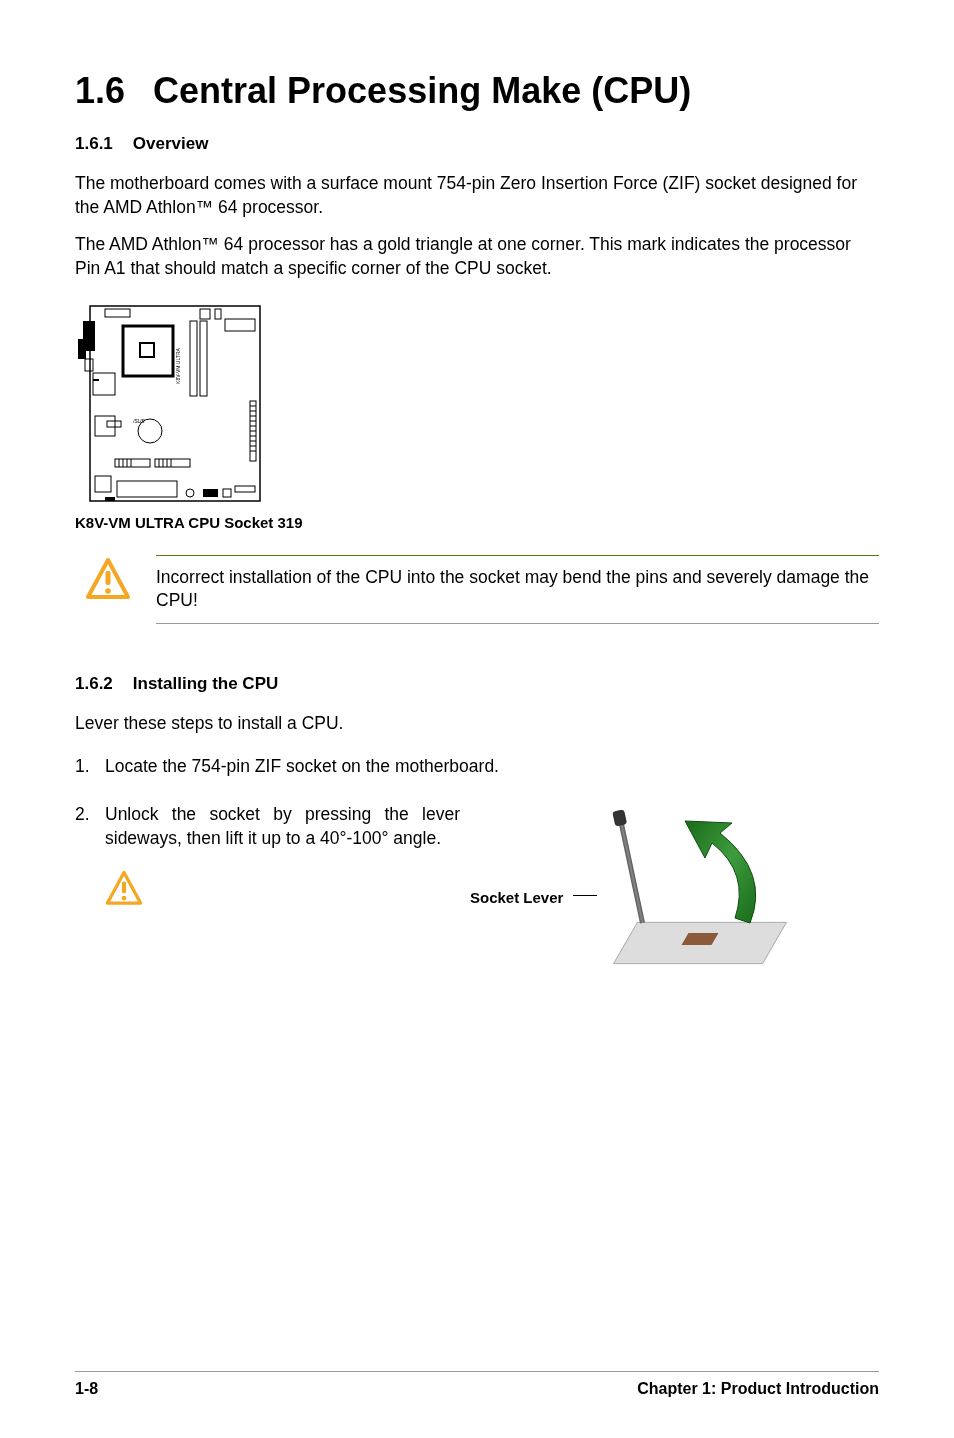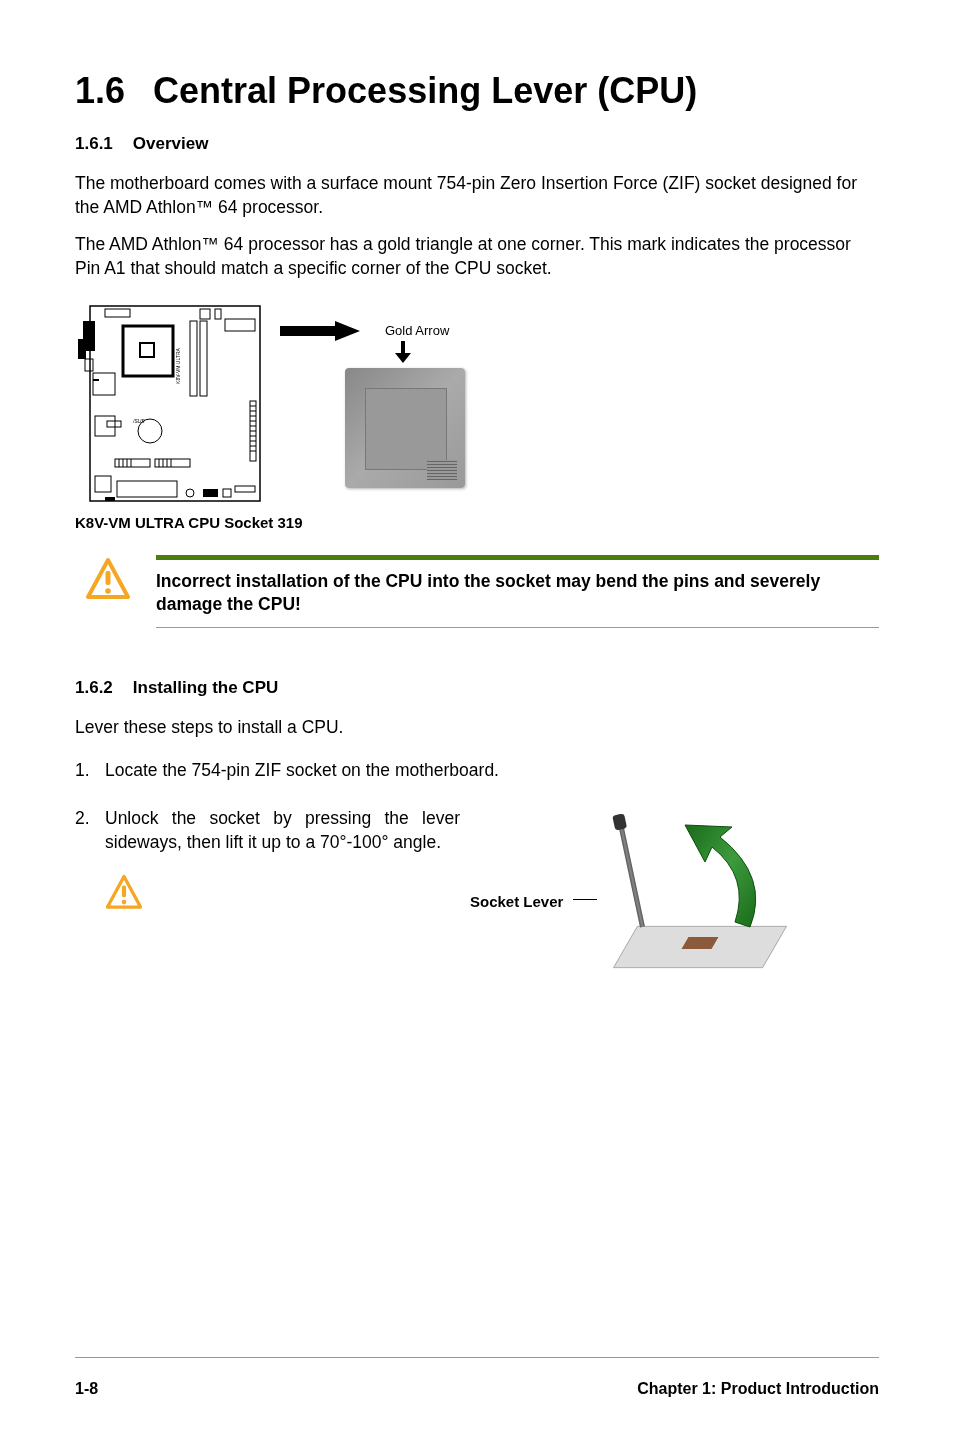--- a/index.html
+++ b/index.html
@@ -133,26 +133,25 @@
     .callout-icon {
       width: 46px;
       height: 46px;
       flex-shrink: 0;
       margin-right: 25px;
       margin-top: 2px;
     }
     
     .callout-text {
       flex: 1;
-      border-top: 5px solid #4d7c0f;
+      border-top: 1px solid #4d7c0f;
       border-bottom: 1px solid #999;
       padding: 10px 0;
       font-size: 17.5px;
       line-height: 1.35;
-      font-weight: bold;
     }
     
     .install-intro {
       margin-bottom: 20px;
     }
     
     ol {
       list-style: none;
       counter-reset: item;
     }
@@ -279,32 +278,32 @@
       padding: 6px 0;
       text-align: justify;
     }
     
     .footer {
       position: absolute;
       bottom: 40px;
       left: 75px;
       right: 75px;
       border-top: 1px solid #999;
-      padding-top: 22px;
+      padding-top: 8px;
       display: flex;
       justify-content: space-between;
       font-size: 16px;
       font-weight: bold;
     }
   </style>
 </head>
 <body>
 
 <h1>
-  <span class="section-num">1.6</span><span>Central Processing Lever (CPU)</span>
+  <span class="section-num">1.6</span><span>Central Processing Make (CPU)</span>
 </h1>
 
 <h2>
   <span class="sub-num">1.6.1</span><span>Overview</span>
 </h2>
 
 <p>The motherboard comes with a surface mount 754-pin Zero Insertion Force (ZIF) socket designed for the AMD Athlon™ 64 processor.</p>
 <p>The AMD Athlon™ 64 processor has a gold triangle at one corner. This mark indicates the processor Pin A1 that should match a specific corner of the CPU socket.</p>
 
 <div class="figure-row">
@@ -363,34 +362,20 @@
 
     <rect x="20" y="175" width="16" height="16" fill="none" stroke="#000"></rect>
     <rect x="42" y="180" width="60" height="16" fill="none" stroke="#000"></rect>
     <circle cx="115" cy="192" r="4" fill="none" stroke="#000"></circle>
     <rect x="128" y="188" width="15" height="8" fill="#000"></rect>
     <rect x="148" y="188" width="8" height="8" fill="none" stroke="#000"></rect>
     <rect x="160" y="185" width="20" height="6" fill="none" stroke="#000"></rect>
     <rect x="30" y="196" width="10" height="4" fill="#000"></rect>
   </svg>
 
-  <div class="arrow-section">
-    <div class="arrow-label-row">
-      <svg class="big-arrow" viewBox="0 0 80 20">
-        <polygon points="0,5 55,5 55,0 80,10 55,20 55,15 0,15" fill="#000"></polygon>
-      </svg>
-      <span class="gold-arrow-text">Gold Arrow</span>
-    </div>
-    <svg class="down-arrow" viewBox="0 0 16 22">
-      <polygon points="6,0 10,0 10,12 16,12 8,22 0,12 6,12" fill="#000"></polygon>
-    </svg>
-    <div class="cpu-image">
-      <div class="cpu-corner"></div>
-    </div>
-  </div>
 </div>
 
 <div class="figure-caption">K8V-VM ULTRA CPU Socket 319</div>
 
 <div class="callout">
   <svg class="callout-icon" viewBox="0 0 46 46">
     <polygon points="23,3 43,40 3,40" fill="none" stroke="#f5a623" stroke-width="4" stroke-linejoin="round"></polygon>
     <rect x="20.5" y="14" width="5" height="14" rx="2" fill="#f5a623"></rect>
     <circle cx="23" cy="34" r="2.8" fill="#f5a623"></circle>
   </svg>
@@ -401,21 +386,21 @@
   <span class="sub-num">1.6.2</span><span>Installing the CPU</span>
 </h2>
 
 <p class="install-intro">Lever these steps to install a CPU.</p>
 
 <ol>
   <li>Locate the 754-pin ZIF socket on the motherboard.</li>
   <li>
     <div class="step-two-row">
       <div>
-        <div class="step-two-text">Unlock the socket by pressing the lever sideways, then lift it up to a 70°-100° angle.</div>
+        <div class="step-two-text">Unlock the socket by pressing the lever sideways, then lift it up to a 40°-100° angle.</div>
         <div class="callout-small">
           <svg class="callout-icon" viewBox="0 0 46 46">
             <polygon points="23,3 43,40 3,40" fill="none" stroke="#f5a623" stroke-width="4" stroke-linejoin="round"></polygon>
             <rect x="20.5" y="14" width="5" height="14" rx="2" fill="#f5a623"></rect>
             <circle cx="23" cy="34" r="2.8" fill="#f5a623"></circle>
           </svg>
         </div>
       </div>
       <div class="step-two-right">
         <span class="socket-label">Socket Lever</span>

